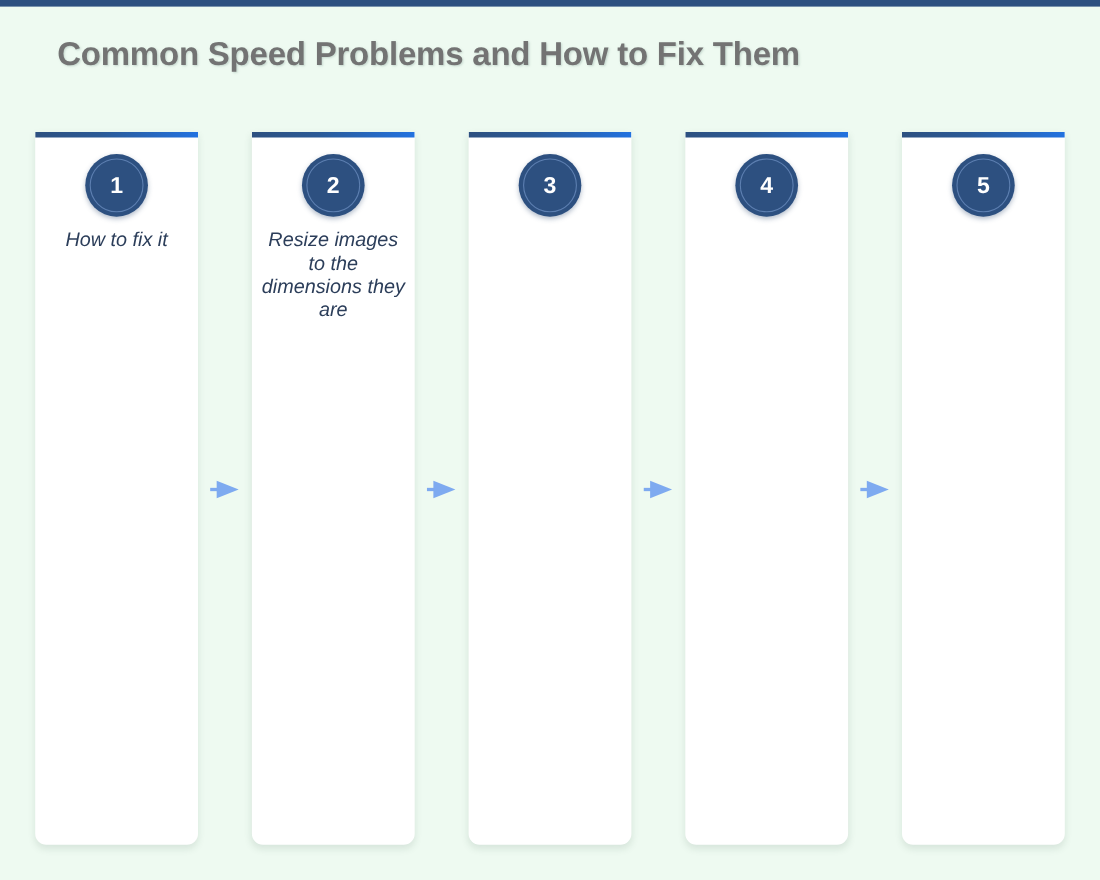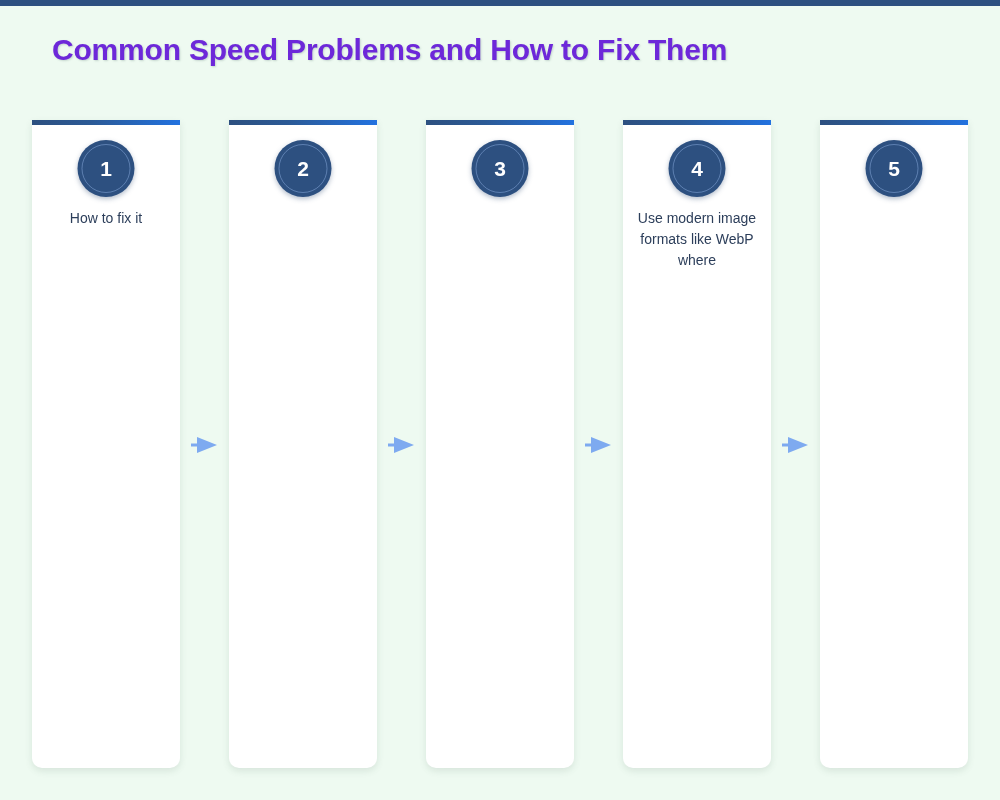--- a/index.html
+++ b/index.html
@@ -23,21 +23,21 @@
     height: 6px;
     background: #2d5080;
   }
 
   #page-title {
     position: absolute;
     top: 33px;
     left: 52px;
     font-size: 30px;
     font-weight: bold;
-    color: #6d28d9;
+    color: #737373;
     letter-spacing: -0.2px;
     text-shadow: 1px 1px 2px rgba(120,150,140,0.35);
     white-space: nowrap;
   }
 
   #steps-row {
     position: absolute;
     top: 120px;
     left: 32px;
     width: 936px;
@@ -103,23 +103,24 @@
     line-height: 1;
     z-index: 2;
   }
 
   .step-text {
     position: absolute;
     top: 88px;
     left: 8px;
     right: 8px;
     text-align: center;
-    font-size: 14px;
+    font-size: 18px;
     line-height: 21px;
     color: #2c3e5a;
+    font-style: italic;
   }
 
   .connector {
     flex: 0 0 49px;
     width: 49px;
     position: relative;
   }
 
   .arrow-icon {
     position: absolute;
@@ -155,20 +156,21 @@
       <polygon points="6,2 26,10 6,18" fill="#7eaaf0"></polygon>
     </svg>
   </div>
 
   <div class="step-wrap">
     <div class="step-card">
       <div class="card-top-bar"></div>
       <div class="step-badge">
         <span class="step-number">2</span>
       </div>
+      <div class="step-text">Resize images to the dimensions they are</div>
     </div>
   </div>
 
   <div class="connector">
     <svg class="arrow-icon" viewBox="0 0 28 20">
       <rect x="0" y="8.5" width="12" height="3" fill="#7eaaf0"></rect>
       <polygon points="6,2 26,10 6,18" fill="#7eaaf0"></polygon>
     </svg>
   </div>
 
@@ -187,21 +189,20 @@
       <polygon points="6,2 26,10 6,18" fill="#7eaaf0"></polygon>
     </svg>
   </div>
 
   <div class="step-wrap">
     <div class="step-card">
       <div class="card-top-bar"></div>
       <div class="step-badge">
         <span class="step-number">4</span>
       </div>
-      <div class="step-text">Use modern image formats like WebP where</div>
     </div>
   </div>
 
   <div class="connector">
     <svg class="arrow-icon" viewBox="0 0 28 20">
       <rect x="0" y="8.5" width="12" height="3" fill="#7eaaf0"></rect>
       <polygon points="6,2 26,10 6,18" fill="#7eaaf0"></polygon>
     </svg>
   </div>
 

